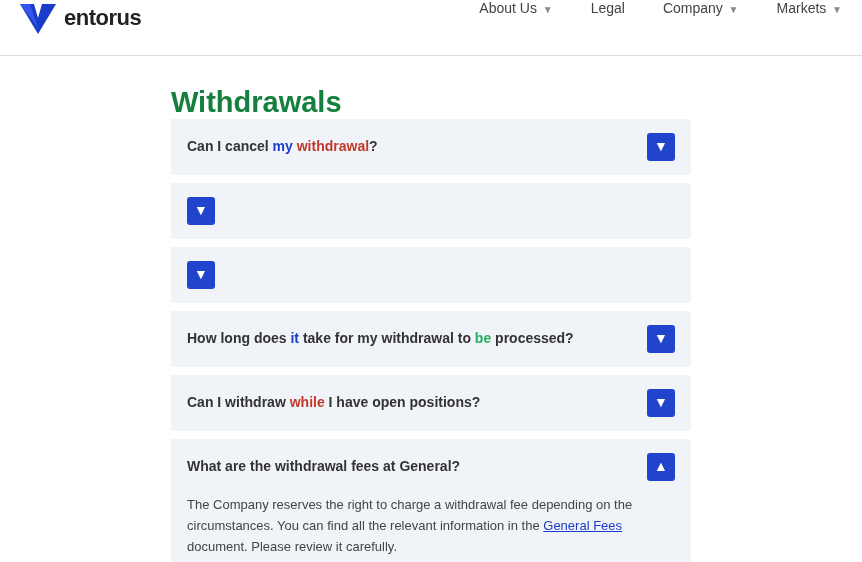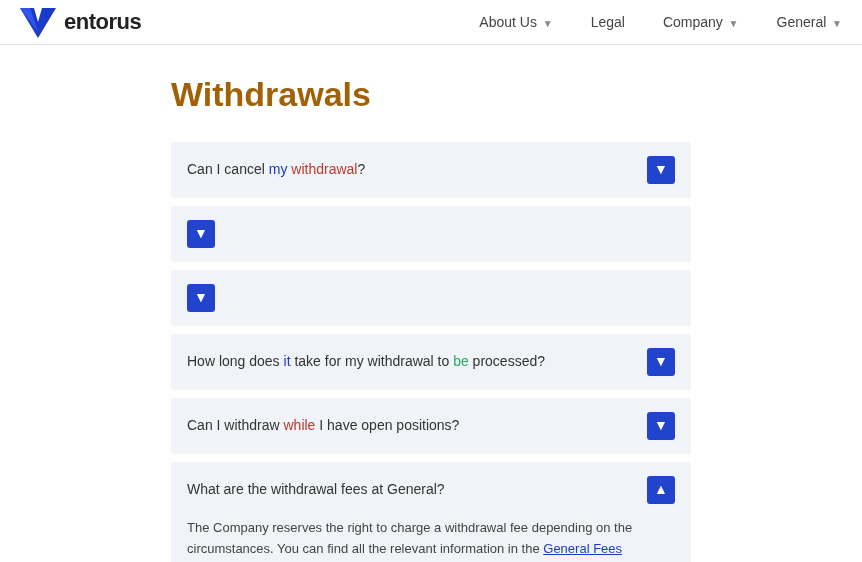--- a/index.html
+++ b/index.html
@@ -1,24 +1,24 @@
 <!DOCTYPE html>
 <html><head>
   <meta charset="utf-8">
   <style>
     * { margin: 0; padding: 0; box-sizing: border-box; }
     body { font-family: Arial, sans-serif; background: #fff; color: #333; width: 862px; min-height: 562px; overflow-x: hidden; }
 
     
     .navbar {
       display: flex;
-      align-items: center;
+      align-items: flex-start;
       justify-content: space-between;
       padding: 0 20px;
-      height: 45px;
+      height: 56px;
       border-bottom: 1px solid #ddd;
       background: #fff;
     }
     .logo-wrap {
       display: flex;
       align-items: center;
       gap: 8px;
     }
     .logo-icon {
       width: 36px;
@@ -49,24 +49,23 @@
       color: #888;
     }
 
     
     .main-content {
       max-width: 560px;
       margin: 0 auto;
       padding: 30px 20px 40px;
     }
     .page-title {
-      font-size: 34px;
+      font-size: 29px;
       font-weight: bold;
-      color: #a16207;
-      margin-bottom: 28px;
+      color: #15803d;
     }
 
     
     .faq-item {
       background: #f0f3f7;
       margin-bottom: 8px;
       border-radius: 2px;
     }
     .faq-question {
       display: flex;
@@ -74,20 +73,21 @@
       justify-content: space-between;
       padding: 14px 16px;
       cursor: pointer;
       font-size: 14px;
       color: #333;
       line-height: 1.4;
     }
     .faq-question-text {
       flex: 1;
       padding-right: 8px;
+      font-weight: bold;
     }
     
     .hl-blue { color: #1a3cc8; }
     .hl-red { color: #c0392b; }
     .hl-green { color: #27ae60; }
 
     .faq-toggle {
       width: 28px;
       height: 28px;
       background: #2244cc;
@@ -133,21 +133,21 @@
     <a class="nav-item">
       <span>About Us</span><span class="caret"> ▼</span>
     </a>
     <a class="nav-item">
       <span>Legal</span>
     </a>
     <a class="nav-item">
       <span>Company</span><span class="caret"> ▼</span>
     </a>
     <a class="nav-item">
-      <span>General</span><span class="caret"> ▼</span>
+      <span>Markets</span><span class="caret"> ▼</span>
     </a>
   </div>
 </nav>
 
 <div class="main-content">
   <h1 class="page-title">Withdrawals</h1>
 
   <div id="faq-list">
       <div class="faq-item">
       <div class="faq-question">

